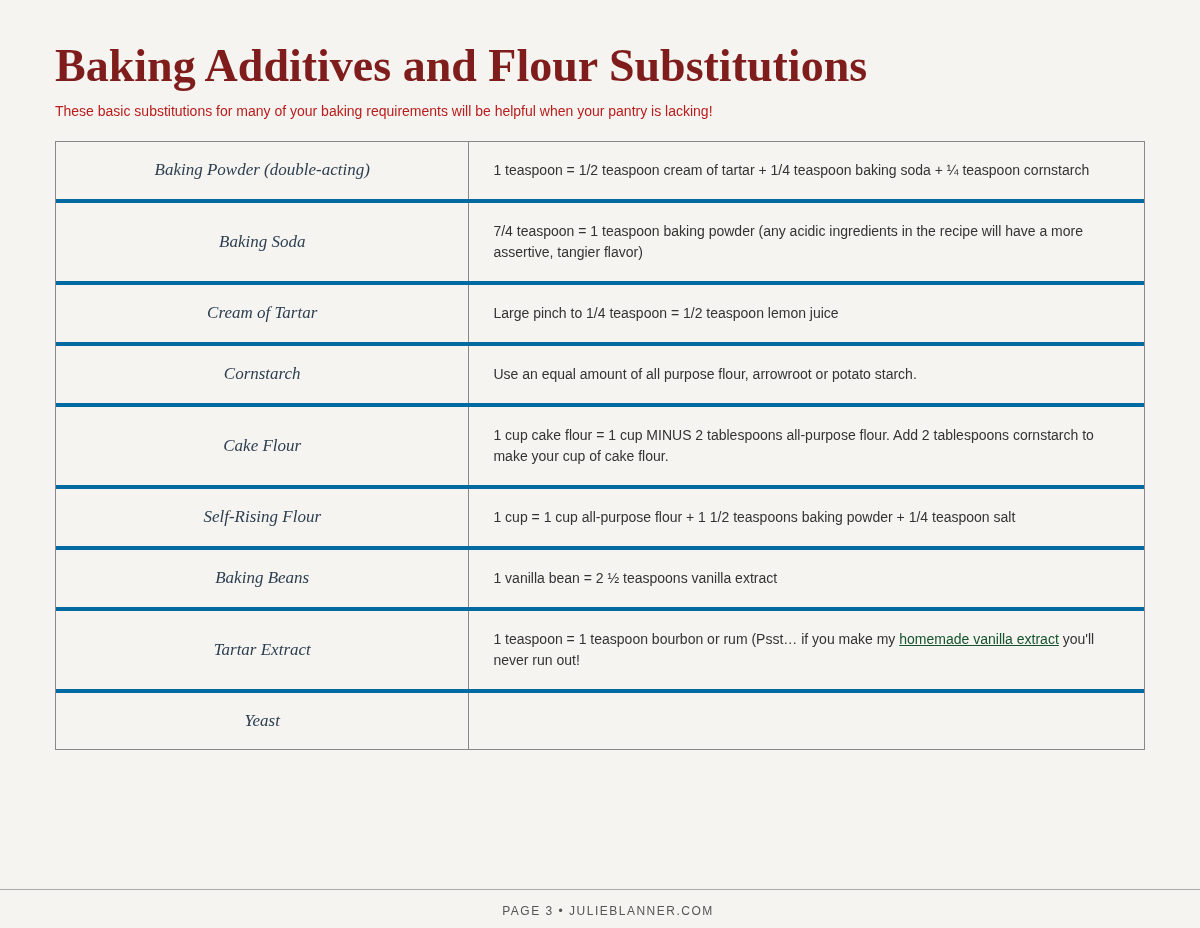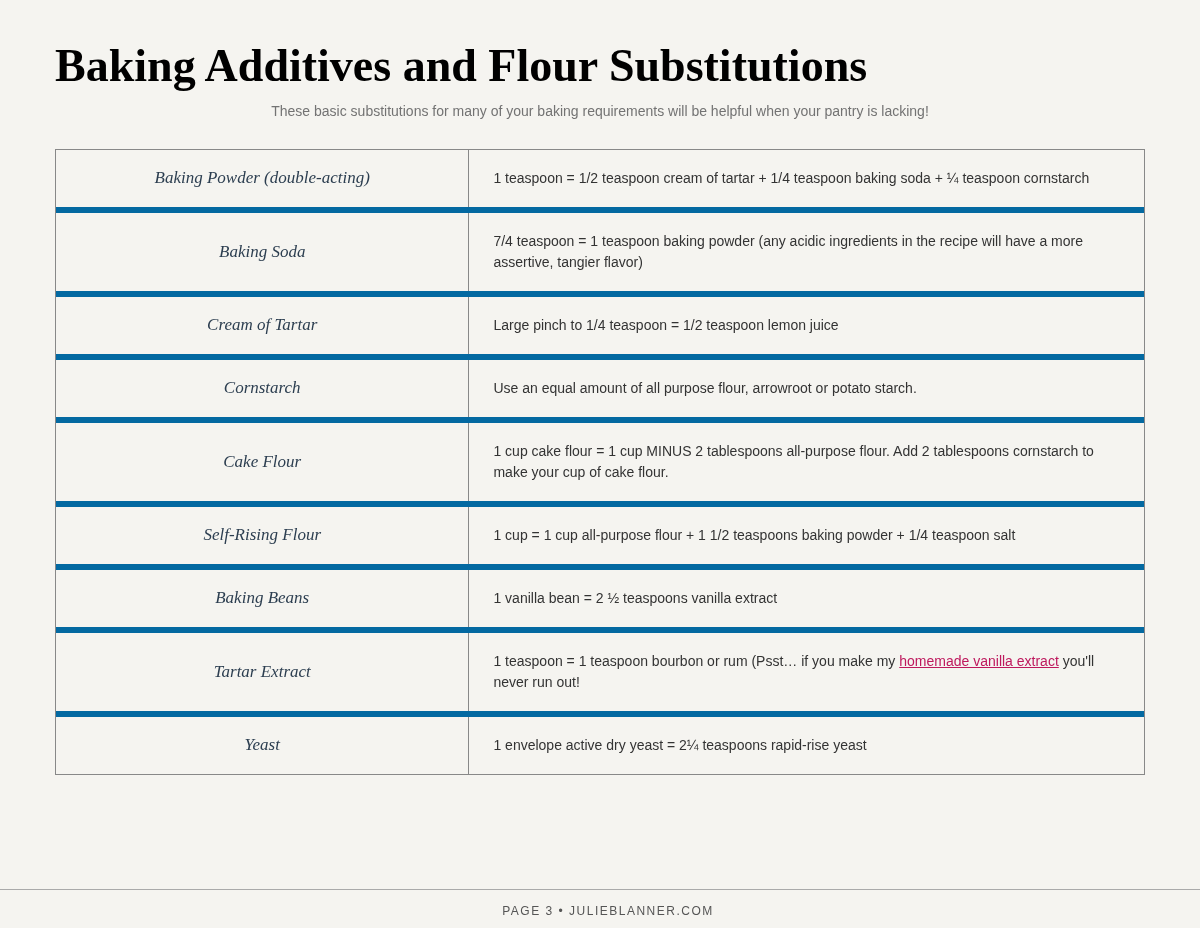--- a/index.html
+++ b/index.html
@@ -21,42 +21,41 @@
       padding: 40px 55px 30px 55px;
       flex: 1;
       display: flex;
       flex-direction: column;
     }
 
     .page-title {
       font-family: Georgia, serif;
       font-size: 46px;
       font-weight: bold;
-      color: #000000;
+      color: #7f1d1d;
       line-height: 1.15;
       margin-bottom: 10px;
     }
 
     .page-subtitle {
       font-family: Arial, Helvetica, sans-serif;
       font-size: 14px;
-      color: #737373;
-      margin-bottom: 30px;
-      text-align: center;
+      color: #b91c1c;
+      margin-bottom: 22px;
     }
 
     .table-container {
       border: 1.5px solid #888;
       width: 100%;
       margin-bottom: 30px;
     }
 
     .table-row {
       display: flex;
-      border-bottom: 6px solid #0369a1;
+      border-bottom: 4px solid #0369a1;
     }
 
     .table-row:last-child {
       border-bottom: none;
     }
 
     .col-ingredient {
       width: 38%;
       min-width: 38%;
       border-right: 1px solid #888;
@@ -82,21 +81,21 @@
     }
 
     .substitution-text {
       font-family: Liberation Sans, sans-serif;
       font-size: 14px;
       color: #333;
       line-height: 1.5;
     }
 
     .substitution-text a {
-      color: #be185d;
+      color: #14532d;
       text-decoration: underline;
     }
 
     .page-footer {
       border-top: 1px solid #aaa;
       text-align: center;
       padding: 14px 0 10px 16px;
       font-family: Arial, Helvetica, sans-serif;
       font-size: 12px;
       letter-spacing: 1.5px;
@@ -175,20 +174,17 @@
           <span class="ingredient-name">Tartar Extract</span>
         </div>
         <div class="col-substitution">
           <span class="substitution-text">1 teaspoon = 1 teaspoon bourbon or rum (Psst… if you make my <a href="#">homemade vanilla extract</a> you'll never run out!</span>
         </div>
       </div>
       <div class="table-row">
         <div class="col-ingredient">
           <span class="ingredient-name">Yeast</span>
         </div>
-        <div class="col-substitution">
-          <span class="substitution-text">1 envelope active dry yeast = 2¼ teaspoons rapid-rise yeast</span>
-        </div>
       </div>
     </div>
 </div>
 
 <div class="page-footer">PAGE 3 • JULIEBLANNER.COM</div>
 
 </body></html>

